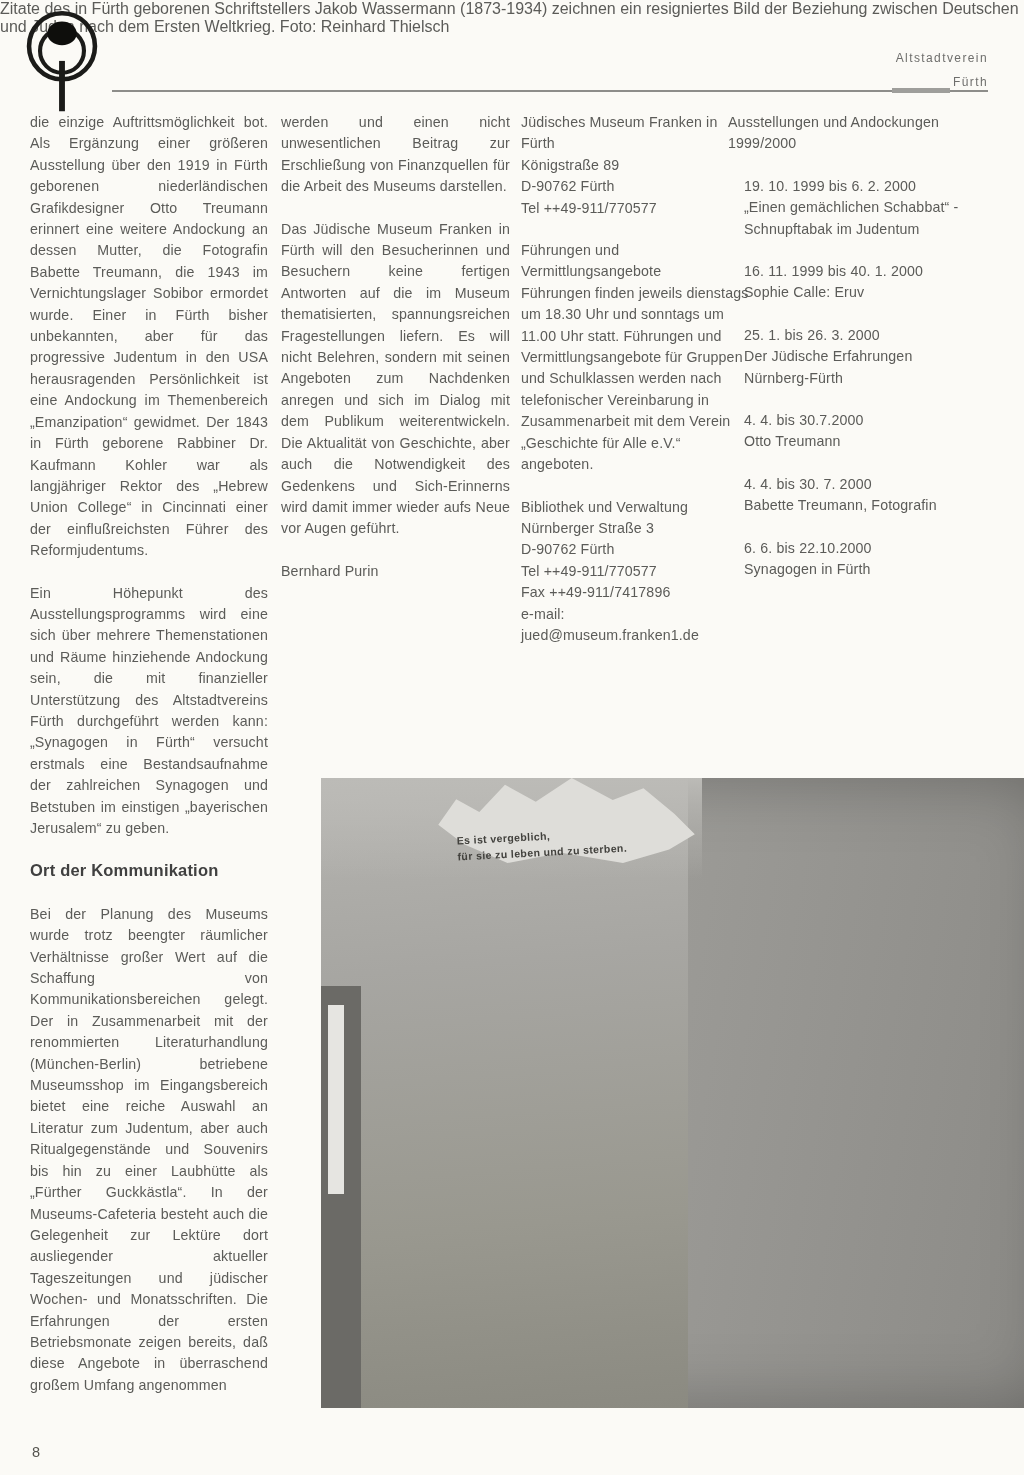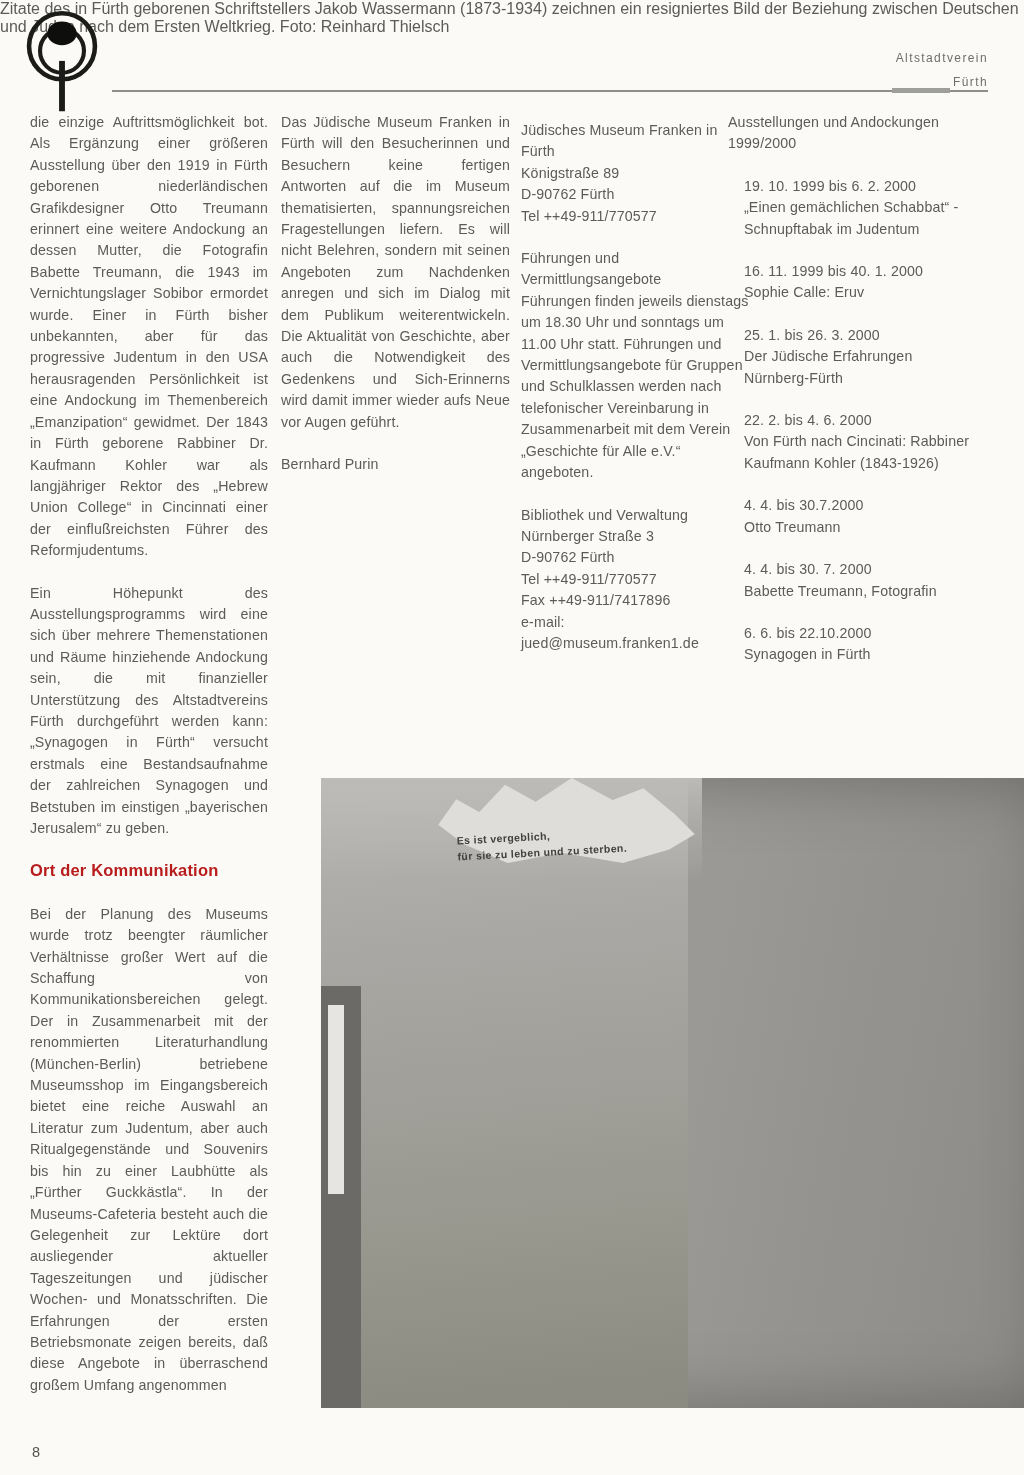--- a/index.html
+++ b/index.html
@@ -14,27 +14,27 @@
   .org{position:absolute; right:36px; top:46px; text-align:right;
        font-size:12px; letter-spacing:1.4px; color:#6e6e6c; line-height:24px;}
   .rule-a{position:absolute; left:112px; top:90px; width:780px; height:2px; background:#8d8d8a;}
   .rule-b{position:absolute; left:892px; top:88px; width:58px; height:5px; background:#9e9e9b;}
   .rule-c{position:absolute; left:950px; top:90px; width:38px; height:1.5px; background:#8d8d8a;}
   
   .col{position:absolute; top:112px; font-size:14.2px; line-height:21.4px;
        letter-spacing:0.15px; color:#5b5b58;}
   .col1{left:30px;  width:238px;}
   .col2{left:281px; width:229px;}
-  .col3{left:521px; width:229px;margin-top:8px;}
+  .col3{left:521px; width:229px;}
   .col4{left:728px; width:248px;}
   .col p{margin:0 0 21px 0;}
   .j{text-align:justify; text-justify:inter-word;}
   .block{white-space:pre-line; margin:0 0 21px 0;}
   h2.sec{margin:20px 0 22px 0; font-size:16.5px; font-weight:bold;
-         color:#b91c1c; letter-spacing:0.2px;}
+         color:#404040; letter-spacing:0.2px;}
   .author{margin-top:46px;}
   .exhibit{margin:0 0 21px 16px;}
   .pagenum{position:absolute; left:32px; top:1444px; font-size:14.5px; color:#55544f;}
   
   .photo{position:absolute; left:281px; top:762px; width:733px; height:630px;
          background:linear-gradient(100deg,#a8a7a3 0%,#9b9a96 45%,#8b8a86 100%);
          overflow:hidden; box-shadow:inset 0 0 70px rgba(0,0,0,0.28);}
   .photo *{position:absolute;}
   .ph-mirrorwall{left:0;top:0;width:50%;height:100%;
          background:linear-gradient(175deg,#b5b4b0 0%,#a7a6a2 30%,#99988f 70%,#8b8a81 100%);}
@@ -118,20 +118,21 @@
 
   <div class="col col1">
     <p class="j">die einzige Auftrittsmöglichkeit bot. Als Ergänzung einer größeren Ausstellung über den 1919 in Fürth geborenen niederländischen Grafikdesigner Otto Treumann erinnert eine weitere Andockung an dessen Mutter, die Fotografin Babette Treumann, die 1943 im Vernichtungslager Sobibor ermordet wurde. Einer in Fürth bisher unbekannten, aber für das progressive Judentum in den USA herausragenden Persönlichkeit ist eine Andockung im Themenbereich „Emanzipation“ gewidmet. Der 1843 in Fürth geborene Rabbiner Dr. Kaufmann Kohler war als langjähriger Rektor des „Hebrew Union College“ in Cincinnati einer der einflußreichsten Führer des Reformjudentums.</p>
     <p class="j">Ein Höhepunkt des Ausstellungsprogramms wird eine sich über mehrere Themenstationen und Räume hinziehende Andockung sein, die mit finanzieller Unterstützung des Altstadtvereins Fürth durchgeführt werden kann: „Synagogen in Fürth“ versucht erstmals eine Bestandsaufnahme der zahlreichen Synagogen und Betstuben im einstigen „bayerischen Jerusalem“ zu geben.</p>
     <h2 class="sec">Ort der Kommunikation</h2>
     <p class="j">Bei der Planung des Museums wurde trotz beengter räumlicher Verhältnisse großer Wert auf die Schaffung von Kommunikationsbereichen gelegt. Der in Zusammenarbeit mit der renommierten Literaturhandlung (München-Berlin) betriebene Museumsshop im Eingangsbereich bietet eine reiche Auswahl an Literatur zum Judentum, aber auch Ritualgegenstände und Souvenirs bis hin zu einer Laubhütte als „Fürther Guckkästla“. In der Museums-Cafeteria besteht auch die Gelegenheit zur Lektüre dort ausliegender aktueller Tageszeitungen und jüdischer Wochen- und Monatsschriften. Die Erfahrungen der ersten Betriebsmonate zeigen bereits, daß diese Angebote in überraschend großem Umfang angenommen</p>
   </div>
   <div class="pagenum">8</div>
 
   <div class="col col2">
+    <p class="j">werden und einen nicht unwesentlichen Beitrag zur Erschließung von Finanzquellen für die Arbeit des Museums darstellen.</p>
     <p class="j">Das Jüdische Museum Franken in Fürth will den Besucherinnen und Besuchern keine fertigen Antworten auf die im Museum thematisierten, spannungsreichen Fragestellungen liefern. Es will nicht Belehren, sondern mit seinen Angeboten zum Nachdenken anregen und sich im Dialog mit dem Publikum weiterentwickeln. Die Aktualität von Geschichte, aber auch die Notwendigkeit des Gedenkens und Sich-Erinnerns wird damit immer wieder aufs Neue vor Augen geführt.</p>
     <p class="author">Bernhard Purin</p>
   </div>
 
   <div class="col col3">
     <p class="block">Jüdisches Museum Franken in Fürth
 Königstraße 89
 D-90762 Fürth
 Tel ++49-911/770577</p>
     <p class="block">Führungen und Vermittlungsangebote
@@ -151,24 +152,20 @@
       <div>19. 10. 1999 bis 6. 2. 2000</div>
       <div>„Einen gemächlichen Schabbat“ - Schnupftabak im Judentum</div>
     </div>
     <div class="exhibit">
       <div>16. 11. 1999 bis 40. 1. 2000</div>
       <div>Sophie Calle: Eruv</div>
     </div>
     <div class="exhibit">
       <div>25. 1. bis 26. 3. 2000</div>
       <div>Der Jüdische Erfahrungen Nürnberg-Fürth</div>
-    </div>
-    <div class="exhibit">
-      <div>22. 2. bis 4. 6. 2000</div>
-      <div>Von Fürth nach Cincinati: Rabbiner Kaufmann Kohler (1843-1926)</div>
     </div>
     <div class="exhibit">
       <div>4. 4. bis 30.7.2000</div>
       <div>Otto Treumann</div>
     </div>
     <div class="exhibit">
       <div>4. 4. bis 30. 7. 2000</div>
       <div>Babette Treumann, Fotografin</div>
     </div>
     <div class="exhibit">

